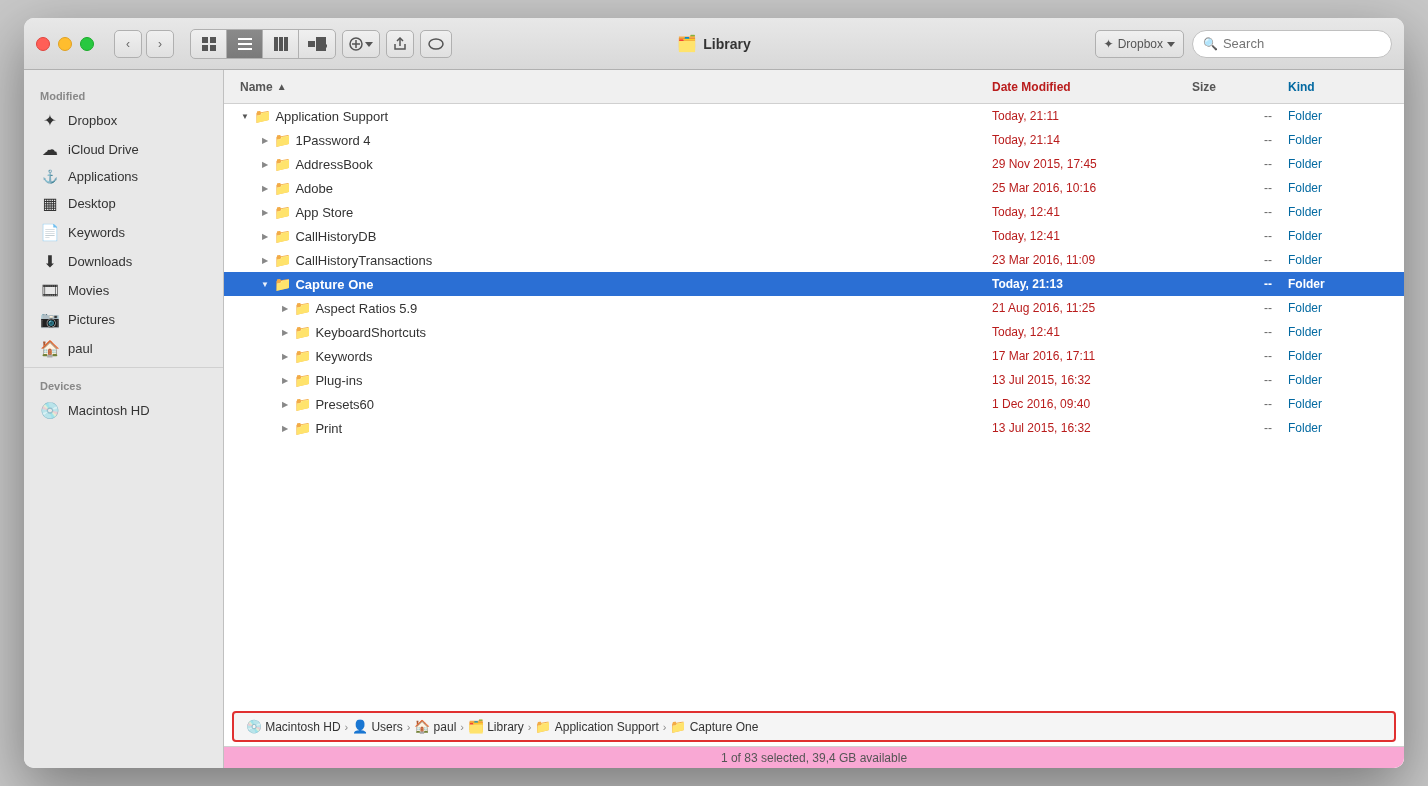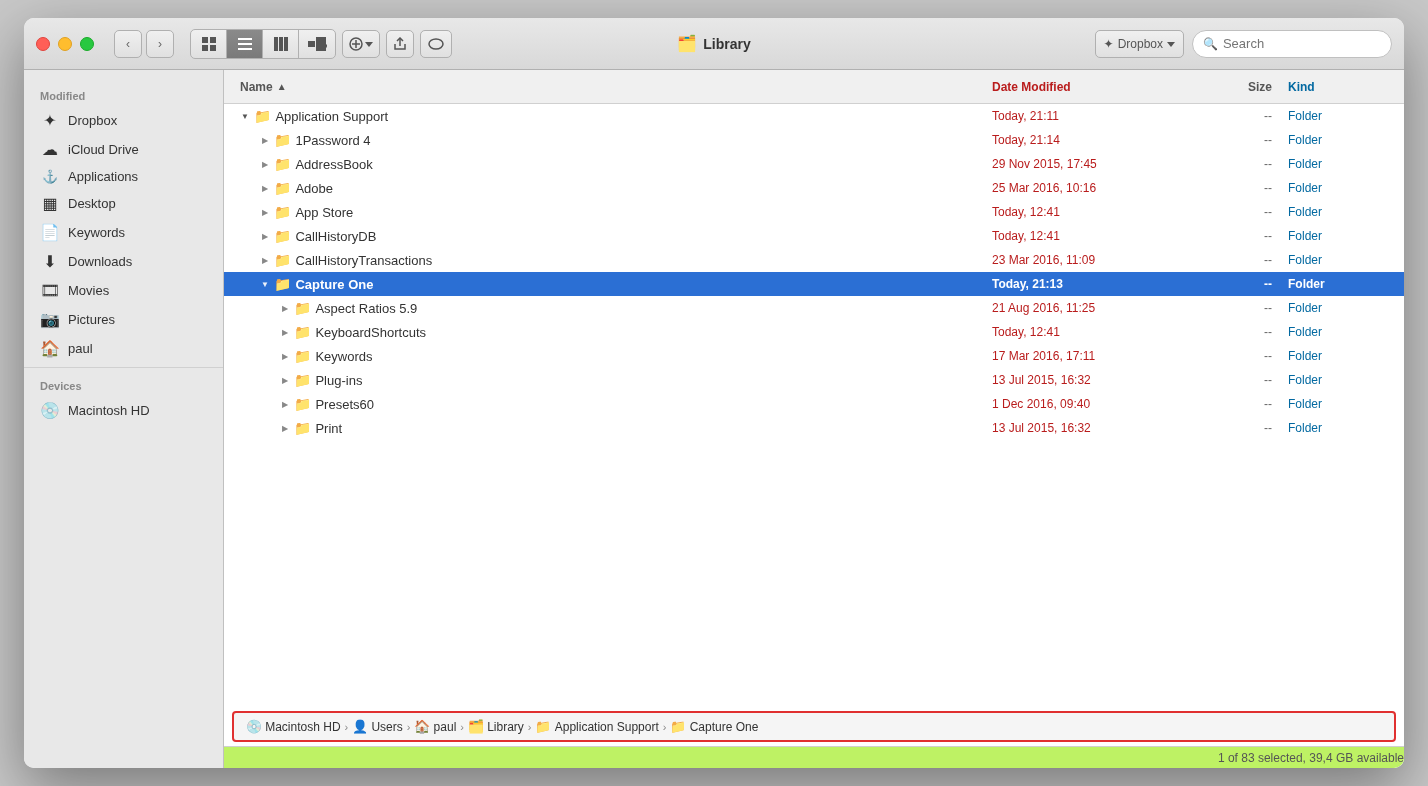--- a/index.html
+++ b/index.html
@@ -284,35 +284,35 @@
       gap: 3px;
     }
     .path-sep {
       color: #888;
       margin: 0 4px;
       font-size: 11px;
     }
     .path-icon { font-size: 13px; }
     .status-bar {
       height: 22px;
-      background: #bef264;
+      background: #f9a8d4;
       border-top: 1px solid #d0d0d0;
       display: flex;
       align-items: center;
-      justify-content: flex-end;
+      justify-content: center;
       font-size: 12px;
       color: #555;
       flex-shrink: 0;
     }
     .divider {
       height: 1px;
       background: #d0d0d0;
       margin: 4px 0;
     }
-    .col-size-header { width: 80px; text-align: right; }
+    .col-size-header { width: 80px; text-align: left; }
     .sort-arrow { font-size: 10px; }
   </style>
 </head>
 <body>
 
 <div class="window">
 
   <div class="titlebar">
     <div class="traffic-lights">
       <div class="traffic-light close"></div>

